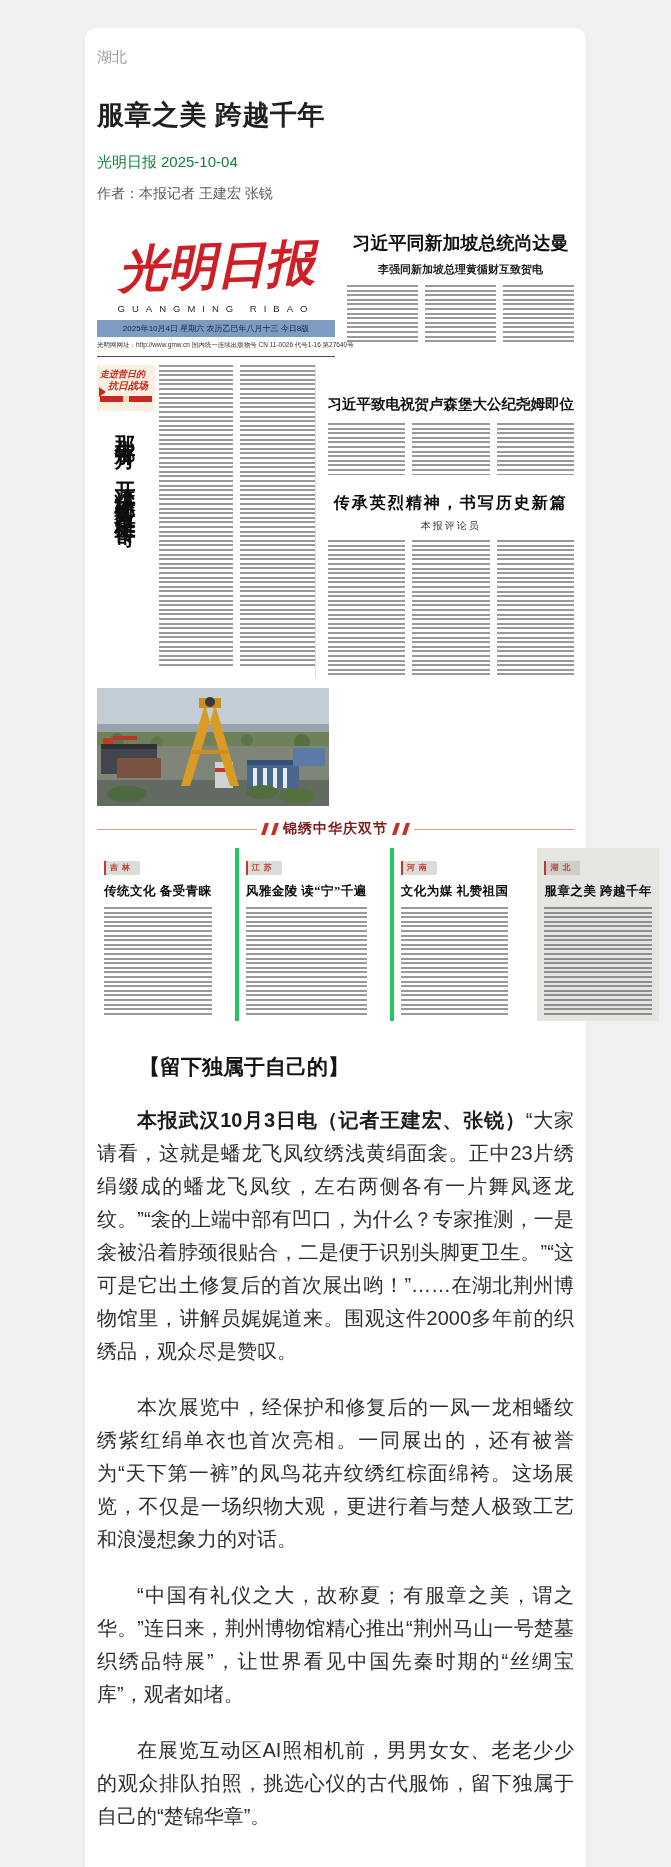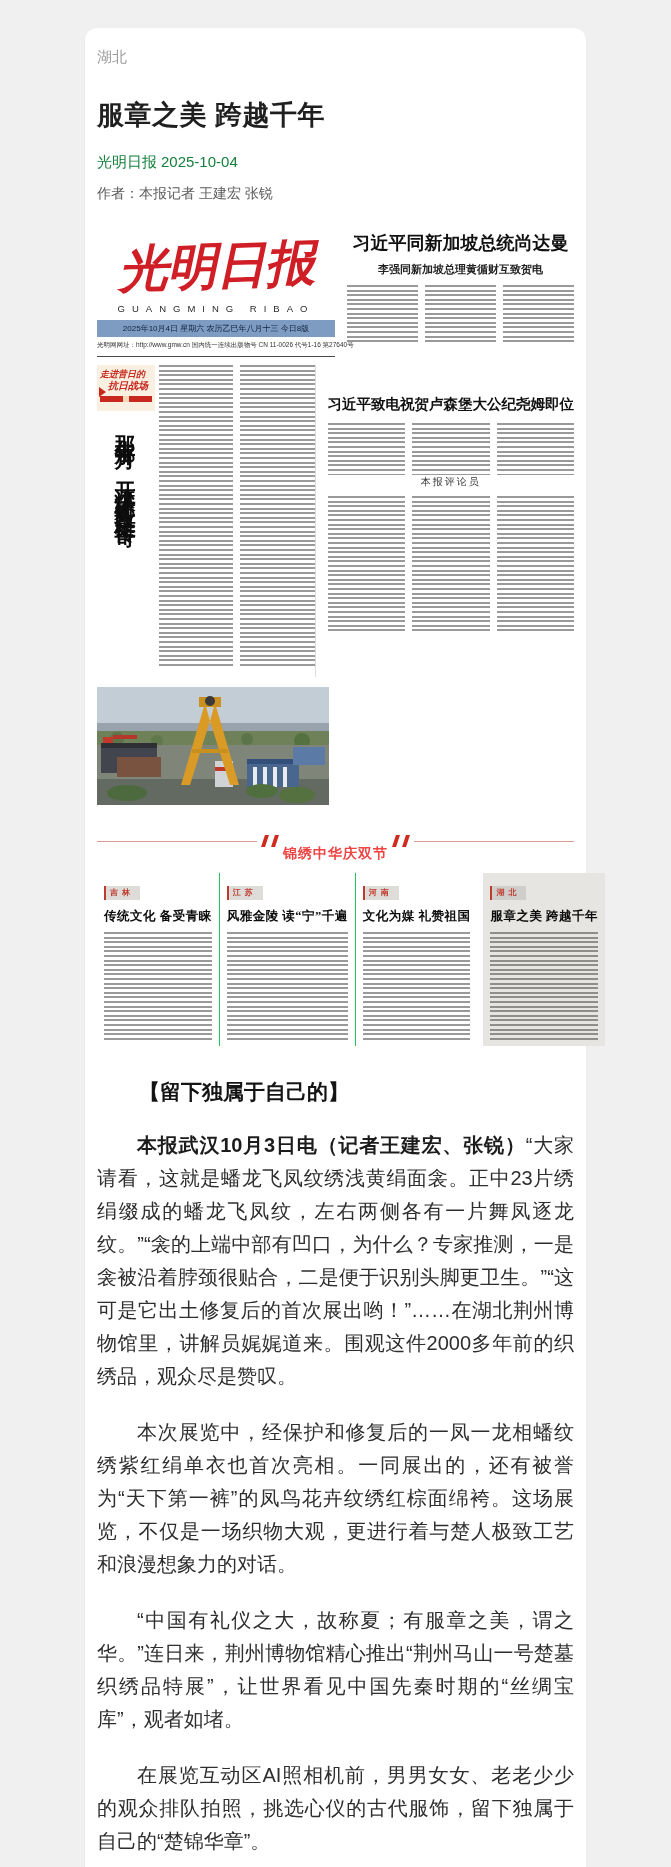--- a/index.html
+++ b/index.html
@@ -66,24 +66,24 @@
   .np-edu { flex:1; padding-left:12px; border-left:1px solid #dcdcdc; }
   .tagrow { display:flex; align-items:center; justify-content:center; gap:4px; }
   .dbar { width:4px; height:12px; background:#cf2a1e; transform:skewX(-18deg); }
   .edu-tag { color:#cf2a1e; font-weight:800; font-size:10px; letter-spacing:1px; }
   .np-edu-h { font-family:"Liberation Serif", serif; font-size:15px; font-weight:700; letter-spacing:4px; text-align:center; margin:6px 0 4px; white-space:nowrap; color:#0c0c0c; }
   .np-edu-by { font-size:7.5px; text-align:center; color:#444; margin-bottom:7px; letter-spacing:2px; }
   .subbar { height:5px; background:#2b2b2b; margin:4px 3px; }
 
   .np-divider { display:flex; align-items:center; gap:6px; margin-top:14px; }
   .dline { flex:1; height:1px; background:#dd9a92; }
-  .np-divider .label { color:#ef4444; font-weight:800; font-size:14px; letter-spacing:1px;margin-top:26px; }
-
-  .np-bottom { display:flex; margin-top:10px; align-items:flex-start; }
-  .bcol { flex:1; box-sizing:border-box; padding:8px 7px 6px; border-left:1px solid #22c55e; }
+  .np-divider .label { color:#7f1d1d; font-weight:800; font-size:14px; letter-spacing:1px; }
+
+  .np-bottom { display:flex; margin-top:10px; align-items:flex-start;gap:16px; }
+  .bcol { flex:1; box-sizing:border-box; padding:8px 7px 6px; border-left:4px solid #22c55e; }
   .bcol:first-child { border-left:none; }
   .bcol.hl { background:#e6e5e2; border-left:none; margin-left:6px; }
   .rtag { display:inline-block; background:#dddcd9; color:#c03a2c; font-size:8px; letter-spacing:4px; padding:1.5px 6px 1.5px 4px; border-left:2px solid #c03a2c; font-family:"Liberation Serif", serif; font-weight:700; }
   .bcol.hl .rtag { background:#cfcecb; }
   .bhead { font-family:"Liberation Serif", serif; font-weight:700; font-size:12.5px; text-align:center; margin:8px 0 7px; white-space:nowrap; letter-spacing:.5px; color:#0c0c0c; }
   .bsim { height:108px; }
 
   
   .section-h { font-size:21px; font-weight:700; color:#141414; margin:32px 0 6px; margin-left:2em; }
   .para { font-size:20px; line-height:33px; color:#2e2e2e; text-align:justify; text-indent:2em; margin:23px 0 0; }
@@ -137,20 +137,21 @@
         </div>
       </div>
 
       <div class="np-right-zone">
         <div class="np-s2-h">习近平致电祝贺卢森堡大公纪尧姆即位</div>
         <div class="simcols">
           <div class="sim" style="height:52px"></div>
             <div class="sim" style="height:52px"></div>
             <div class="sim" style="height:52px"></div>
         </div>
+        <div class="np-s3-h">传承英烈精神，书写历史新篇</div>
         <div class="np-s3-by">本报评论员</div>
         <div class="simcols">
           <div class="sim" style="height:138px"></div>
             <div class="sim" style="height:138px"></div>
             <div class="sim" style="height:138px"></div>
         </div>
       </div>
     </div>
 
     <div class="np-row3">

